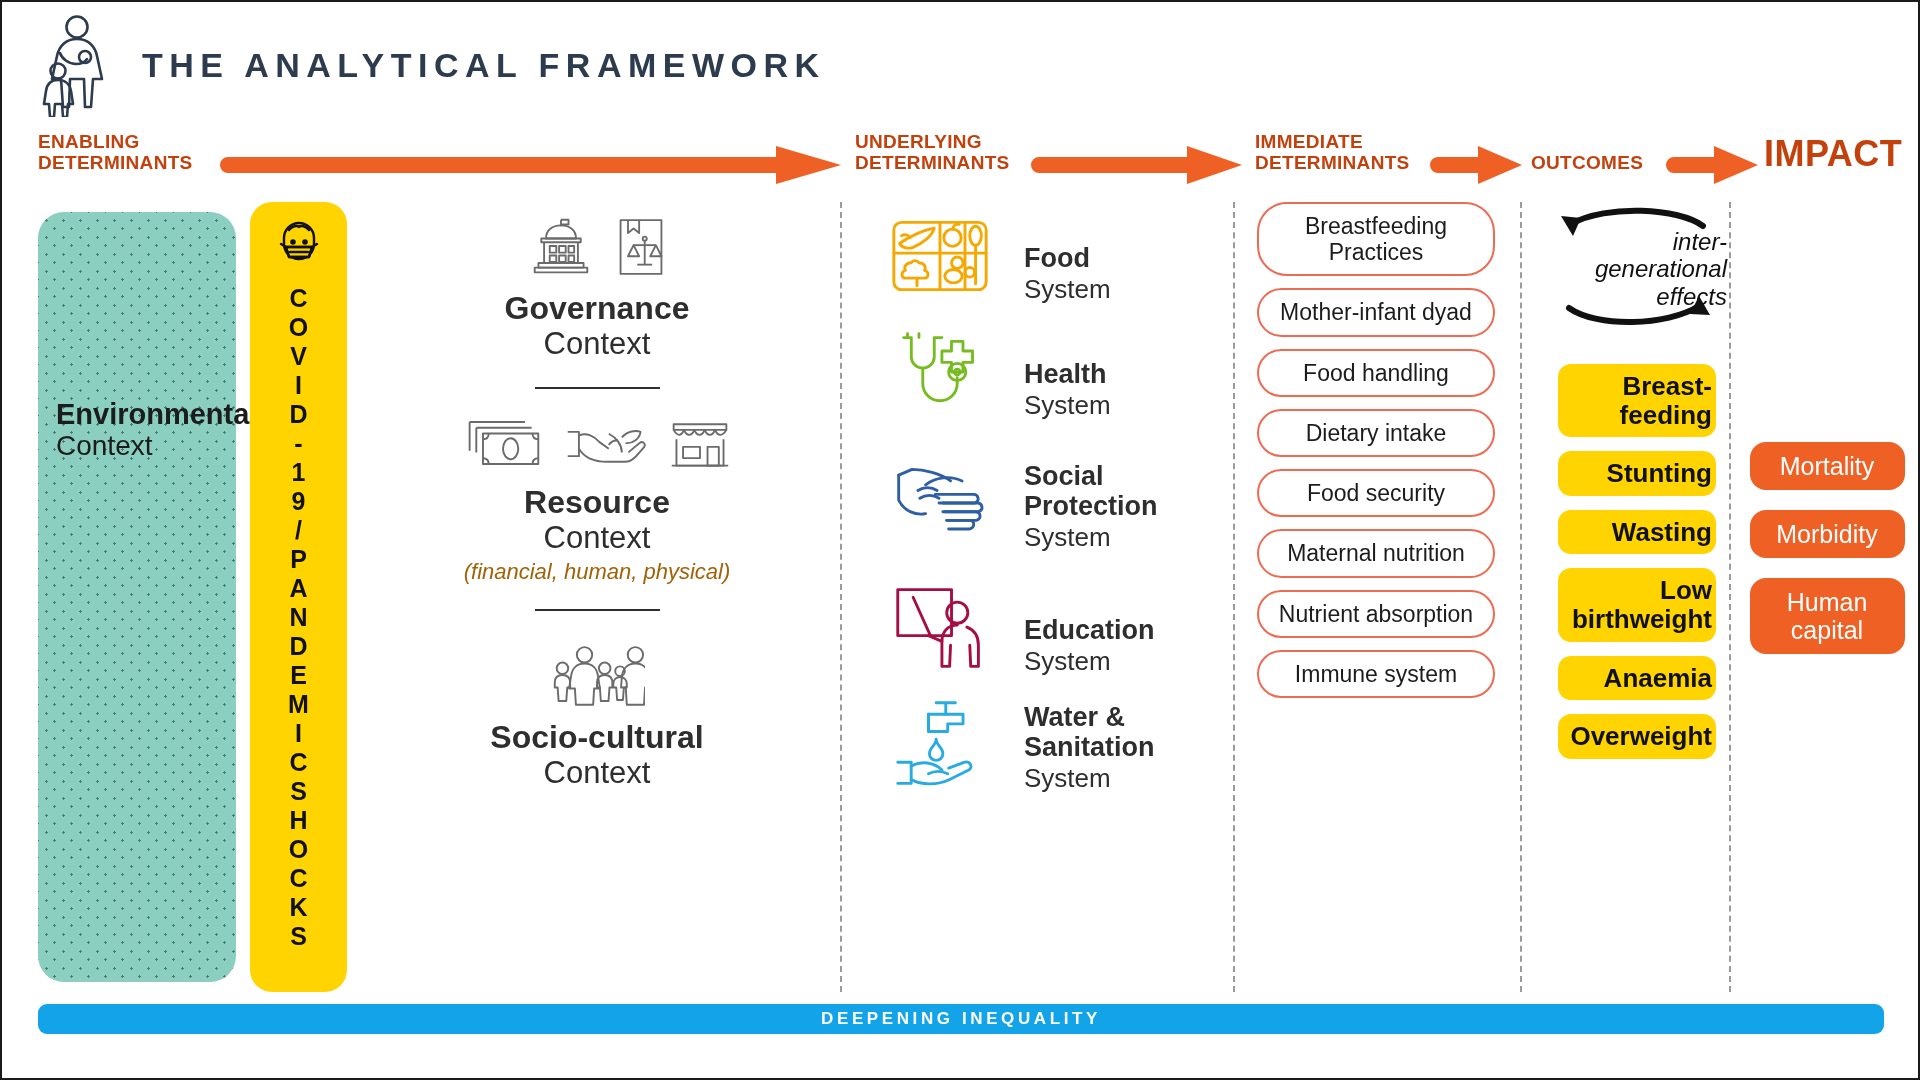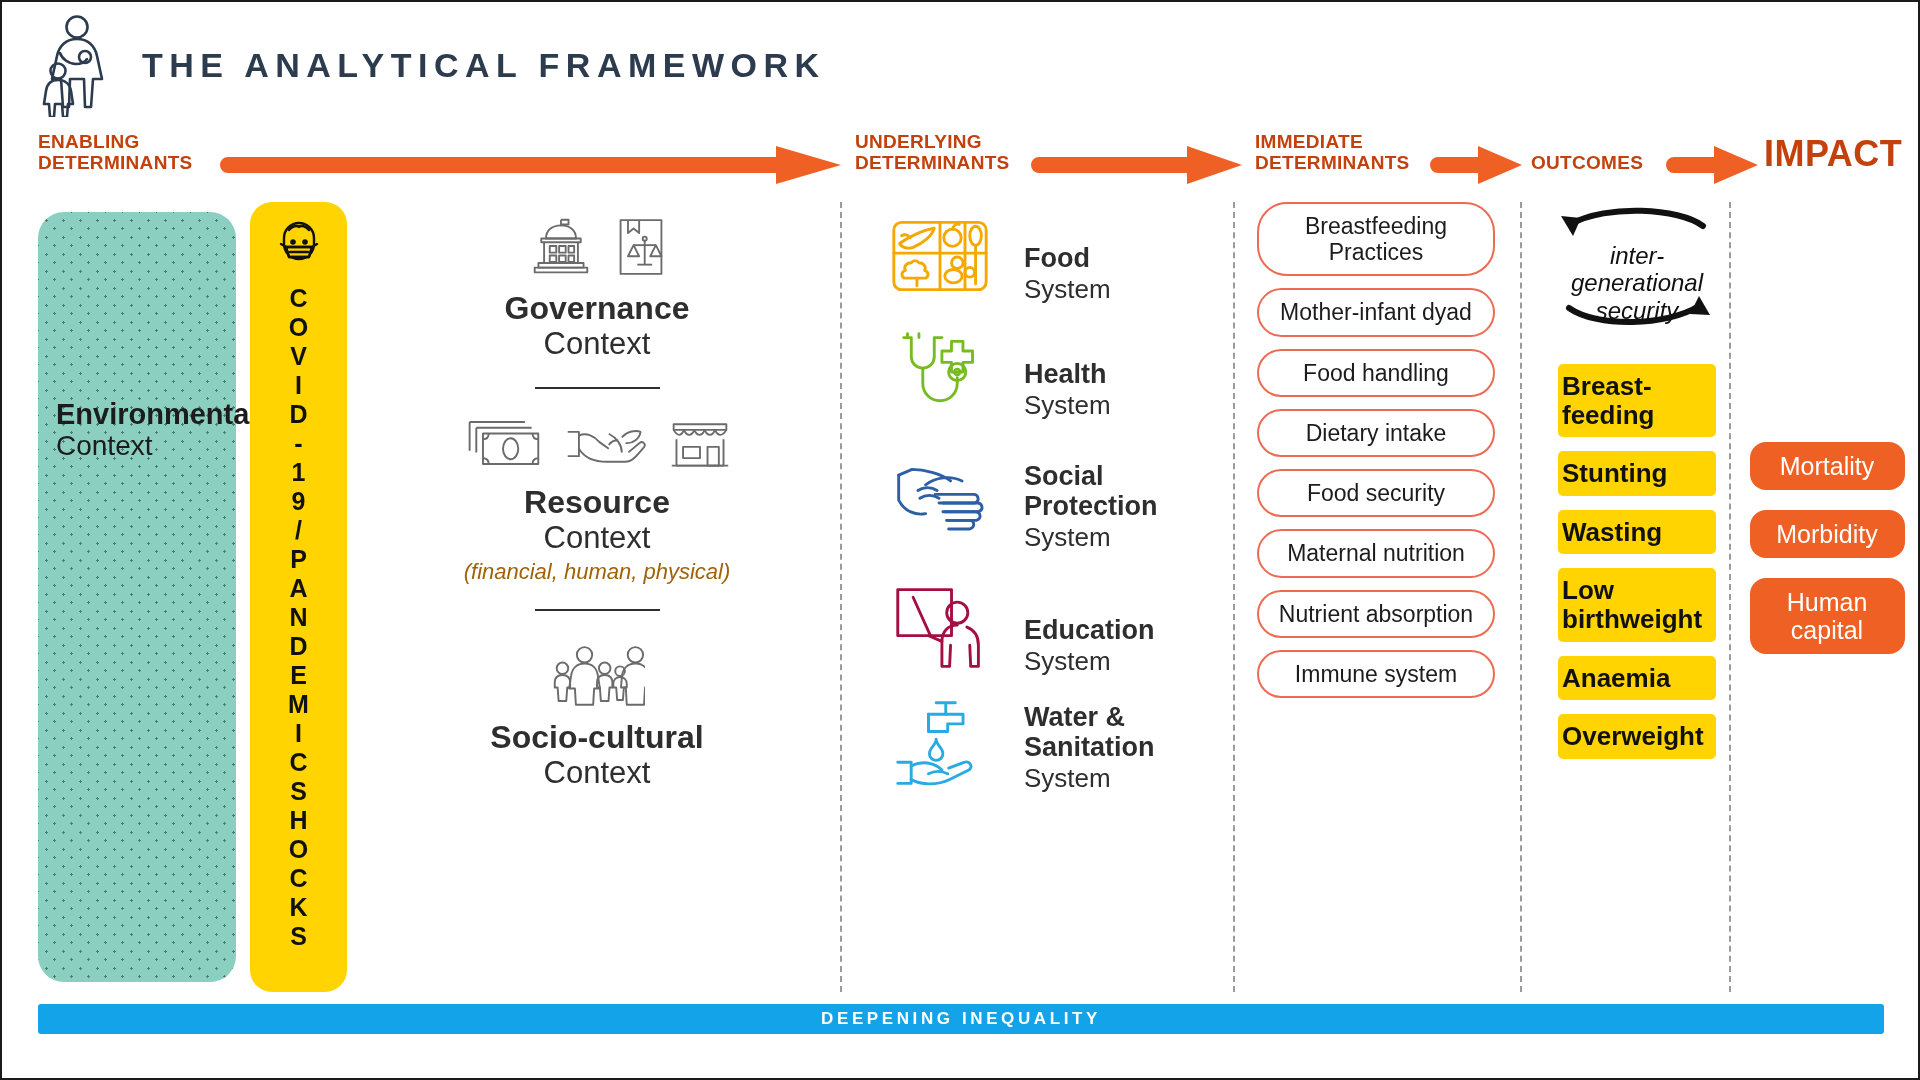--- a/index.html
+++ b/index.html
@@ -177,37 +177,37 @@
     position: absolute;
     left: 1545px; top: 0;
     width: 180px;
   }
   .inter-wrap {
     position: relative;
     width: 180px; height: 128px;
     margin-bottom: 34px;
   }
   .inter-text {
-    position: absolute; left: 0; right: 0; top: 40px;
-    text-align: center;
+    position: absolute; left: 0; right: 0; top: 26px;
+    text-align: right;
     font-style: italic;
     font-size: 24px;
     color: #111;
     line-height: 1.14;
   }
   .inter-arcs { position: absolute; left: 0; top: 0; }
   .badge-y {
     width: 158px;
     margin: 0 auto 14px auto;
     background: #FFD400;
-    border-radius: 5px;
+    border-radius: 13px;
     color: #111;
     font-weight: bold;
     font-size: 26px;
-    text-align: left;
+    text-align: right;
     padding: 8px 4px;
     line-height: 1.1;
   }
 
   
   .imp-col {
     position: absolute;
     left: 1745px; top: 240px;
     width: 160px;
   }
@@ -223,21 +223,21 @@
     padding: 10px 4px;
     line-height: 1.12;
   }
 
   
   .ineq-bar {
     position: absolute;
     left: 36px; bottom: 44px;
     width: 1846px; height: 30px;
     background: #12A3E8;
-    border-radius: 3px;
+    border-radius: 9px;
     color: #fff;
     font-weight: bold;
     font-size: 17px;
     letter-spacing: 3.6px;
     display: flex; align-items: center; justify-content: center;
   }
 </style>
 </head>
 <body>
 
@@ -571,21 +571,21 @@
       <div class="inter-wrap">
         <svg class="inter-arcs" width="180" height="128" viewBox="0 0 180 128" fill="none">
           <path d="M24 22 C60 2, 132 6, 156 24" stroke="#111" stroke-width="6" fill="none" stroke-linecap="round"></path>
           <path d="M14 14 L34 16 L26 34 Z" fill="#111"></path>
           <path d="M22 106 C50 126, 120 124, 152 104" stroke="#111" stroke-width="6" fill="none" stroke-linecap="round"></path>
           <path d="M163 113 L143 112 L152 94 Z" fill="#111"></path>
         </svg>
         <div class="inter-text">
           <div>inter-</div>
           <div>generational</div>
-          <div>security</div>
+          <div>effects</div>
         </div>
       </div>
 
       <div class="badge-y">
         <div>Breast-</div>
         <div>feeding</div>
       </div>
       <div class="badge-y">
         <div>Stunting</div>
       </div>

